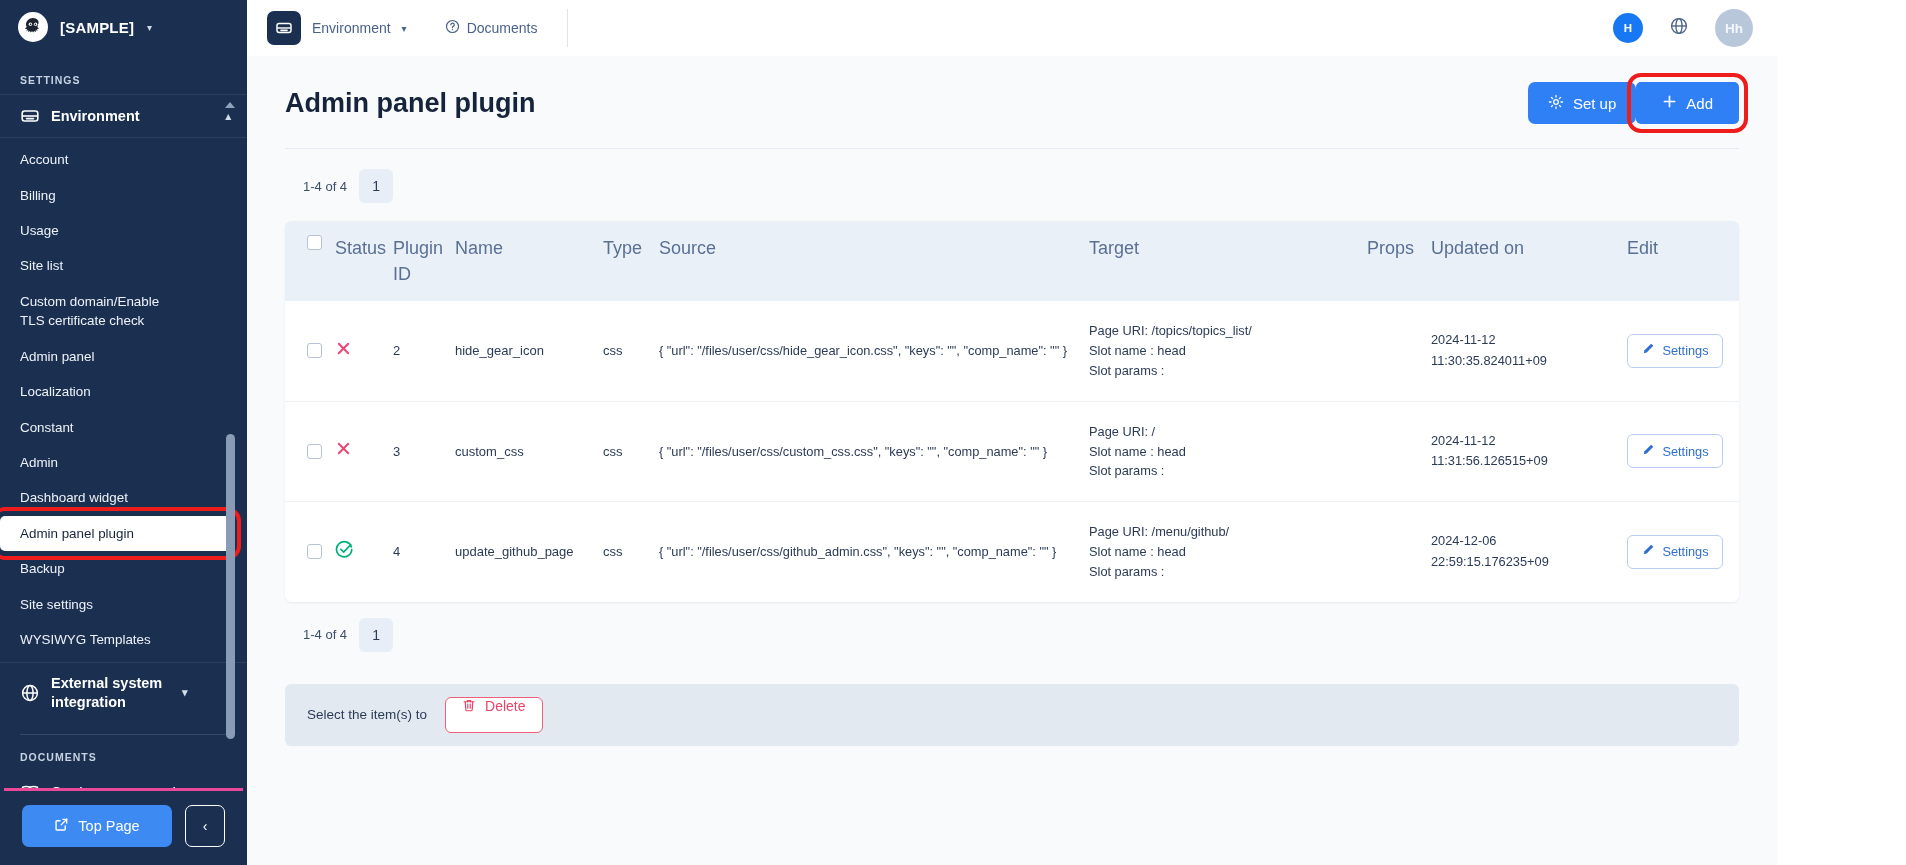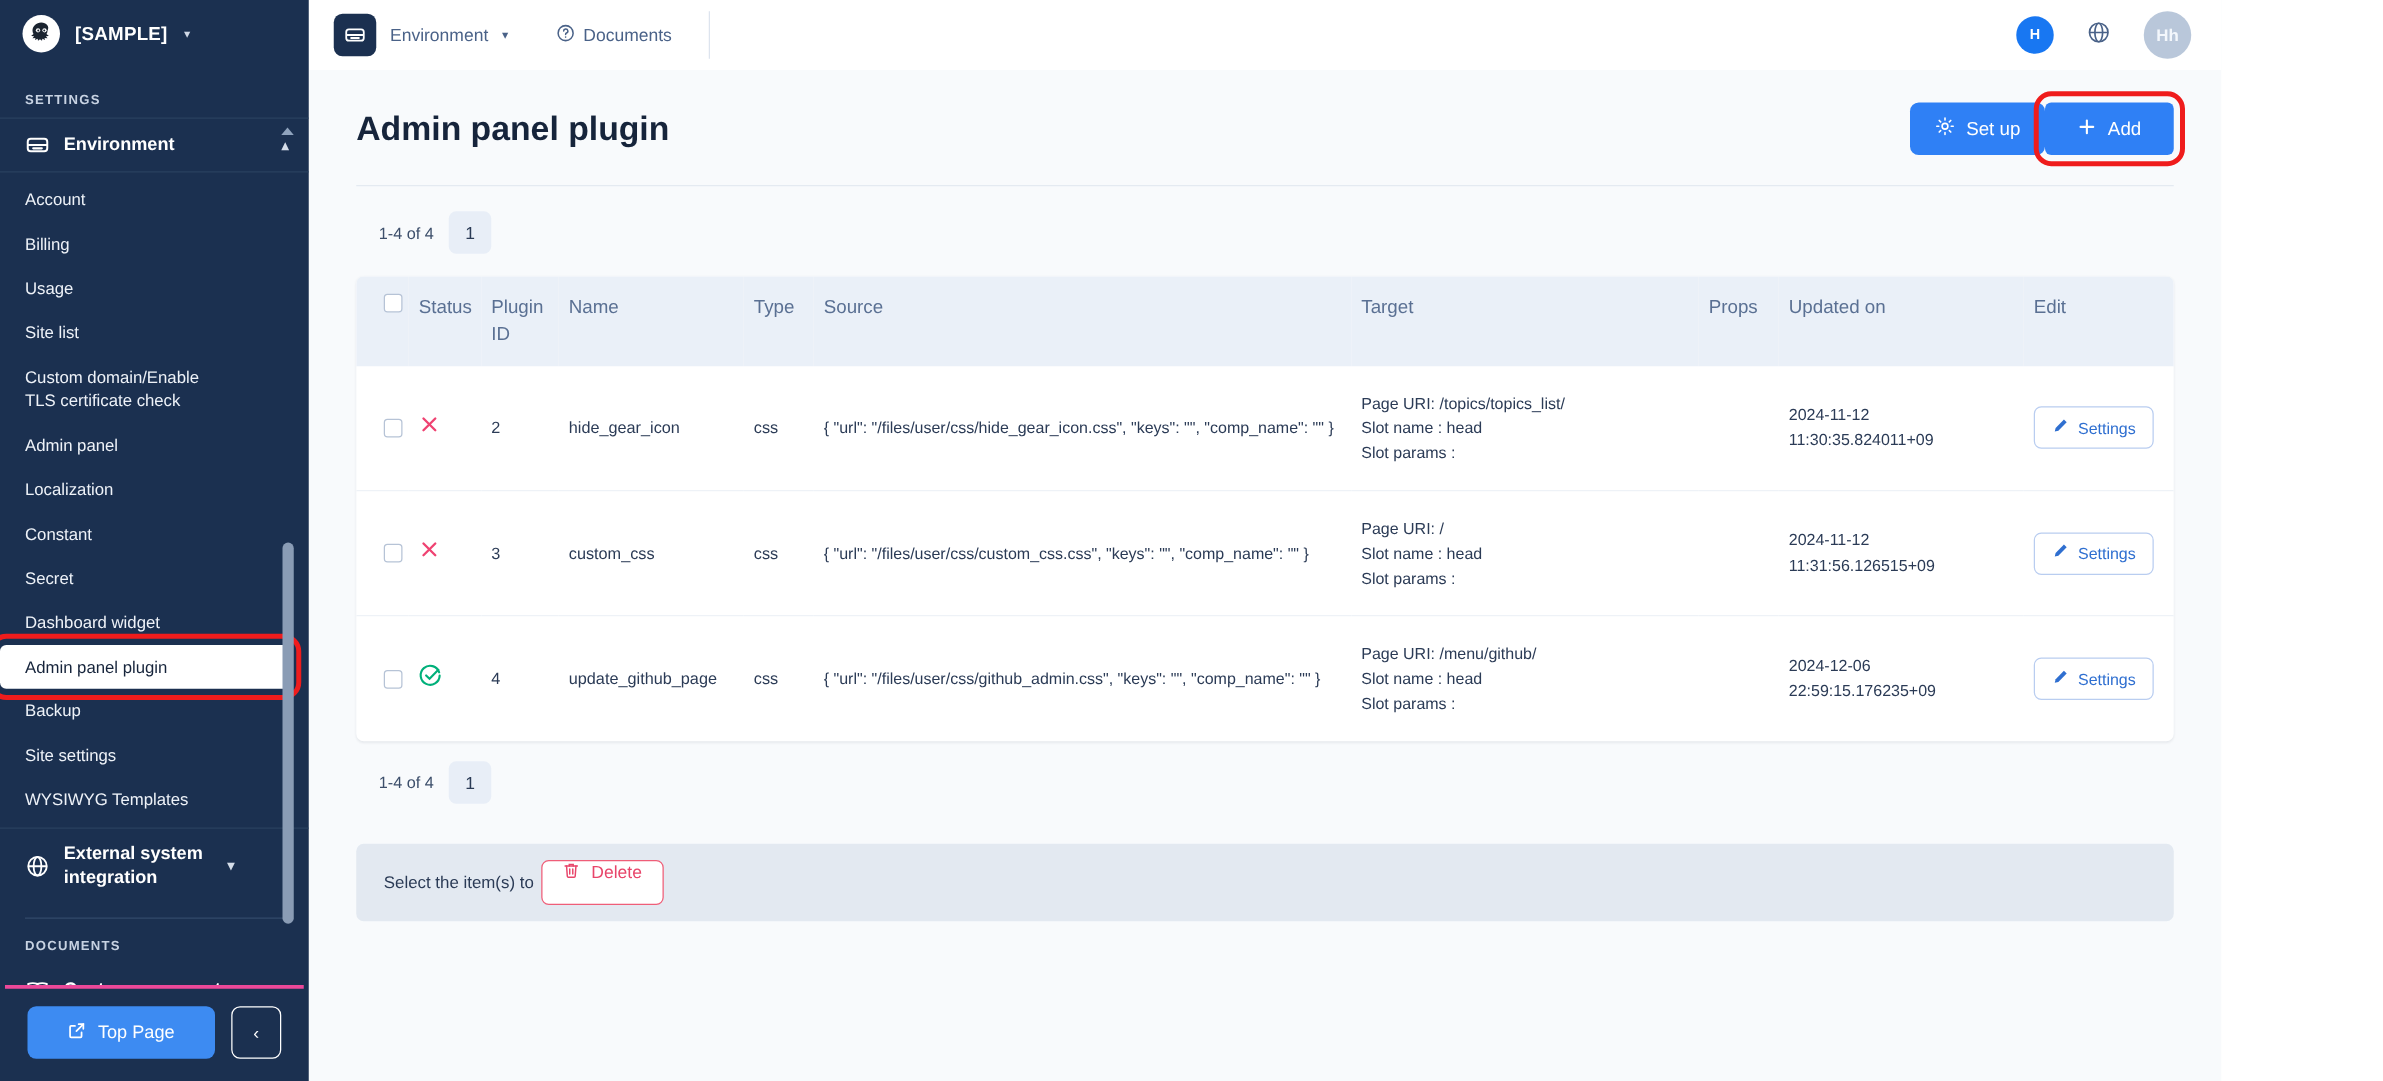--- a/index.html
+++ b/index.html
@@ -158,21 +158,21 @@
   }
 
   .table-card {
     background: #ffffff; border-radius: 6px;
     box-shadow: 0 1px 2px rgba(22,36,59,.08);
     overflow: hidden;
   }
   table.plugins { width: 100%; border-collapse: collapse; table-layout: fixed; }
   table.plugins thead tr { background: #eaf0f8; }
   table.plugins th {
-    font-size: 15px; font-weight: 400; color: #5a7093; text-align: left;
+    font-size: 18px; font-weight: 400; color: #5a7093; text-align: left;
     padding: 14px 8px; vertical-align: top; line-height: 1.45;
   }
   table.plugins td {
     font-size: 13px; color: #2b3b56; padding: 20px 8px;
     vertical-align: middle; border-top: 1px solid #eef2f7; line-height: 1.5;
   }
   table.plugins tbody tr:first-child td { border-top: none; }
   .c-chk   { width: 42px; padding-left: 22px !important; }
   .c-stat  { width: 58px; }
   .c-pid   { width: 62px; }
@@ -193,21 +193,21 @@
   .upd { font-size: 12.8px; color: #2b3b56; line-height: 1.6; }
   .settings-btn {
     width: 96px; height: 34px; border: 1px solid #b9cdf0; background: #fff;
     border-radius: 6px; color: #2f6fd0; font-size: 12.8px; cursor: pointer;
     display: flex; align-items: center; justify-content: center; gap: 7px;
     font-family: inherit;
   }
 
   .bulkbar {
     background: #e3e9f1; border-radius: 6px; margin-top: 22px;
-    height: 62px; display: flex; align-items: center; padding: 0 22px; gap: 6px;
+    height: 62px; display: flex; align-items: center; padding: 0 22px; gap: 18px;
   }
   .bulk-label { font-size: 13.5px; color: #2b3b56; }
   .btn-delete {
     height: 36px; border: 1px solid #ef5e78; background: #fff; border-radius: 6px;
     color: #e8456a; font-size: 14px; padding: 0 16px; cursor: pointer;
     display: flex; align-items: flex-start; gap: 9px; font-family: inherit;
   }
 </style>
 </head>
 <body>
@@ -249,21 +249,21 @@
 
       <div style="padding-top:4px;padding-bottom:4px;">
         <div class="sb-item">Account</div>
         <div class="sb-item">Billing</div>
         <div class="sb-item">Usage</div>
         <div class="sb-item">Site list</div>
         <div class="sb-item" style="max-width:185px;">Custom domain/Enable TLS certificate check</div>
         <div class="sb-item">Admin panel</div>
         <div class="sb-item">Localization</div>
         <div class="sb-item">Constant</div>
-        <div class="sb-item">Secret</div>
+        <div class="sb-item">Admin</div>
         <div class="sb-item">Dashboard widget</div>
         <div class="sb-item active redbox">Admin panel plugin</div>
         <div class="sb-item">Backup</div>
         <div class="sb-item">Site settings</div>
         <div class="sb-item">WYSIWYG Templates</div>
       </div>
 
       <div class="sb-group-head plain" style="border-bottom:none;">
         <span class="sb-ico">
           <svg width="20" height="20" viewBox="0 0 20 20" fill="none" stroke="#ffffff" stroke-width="1.5">

